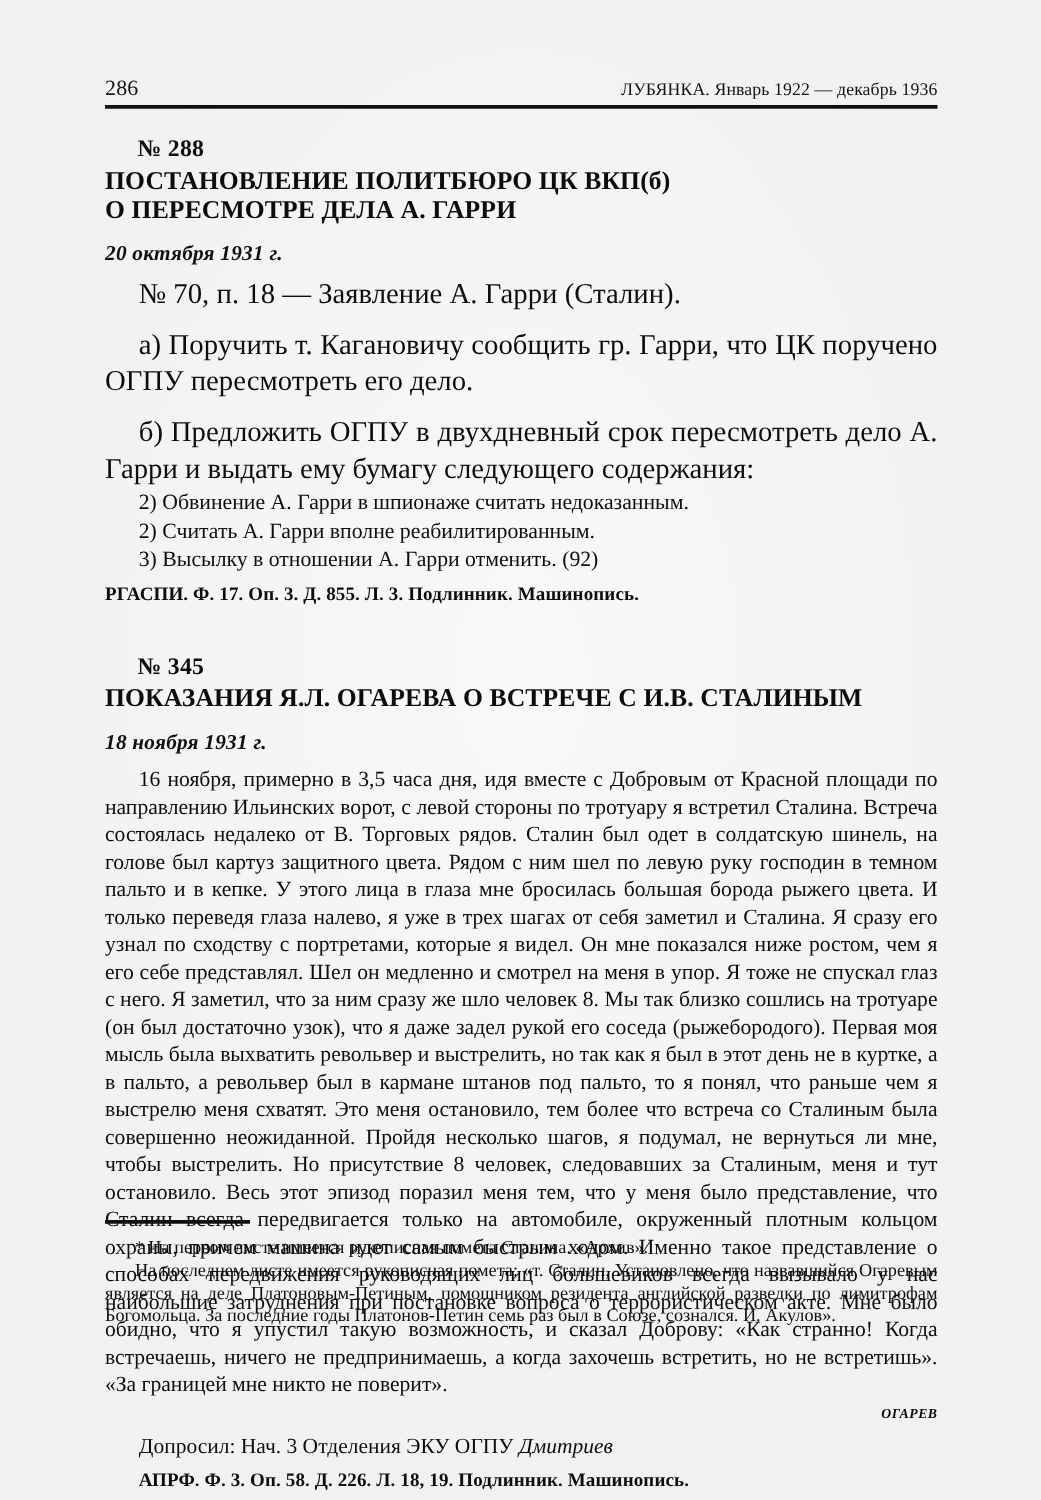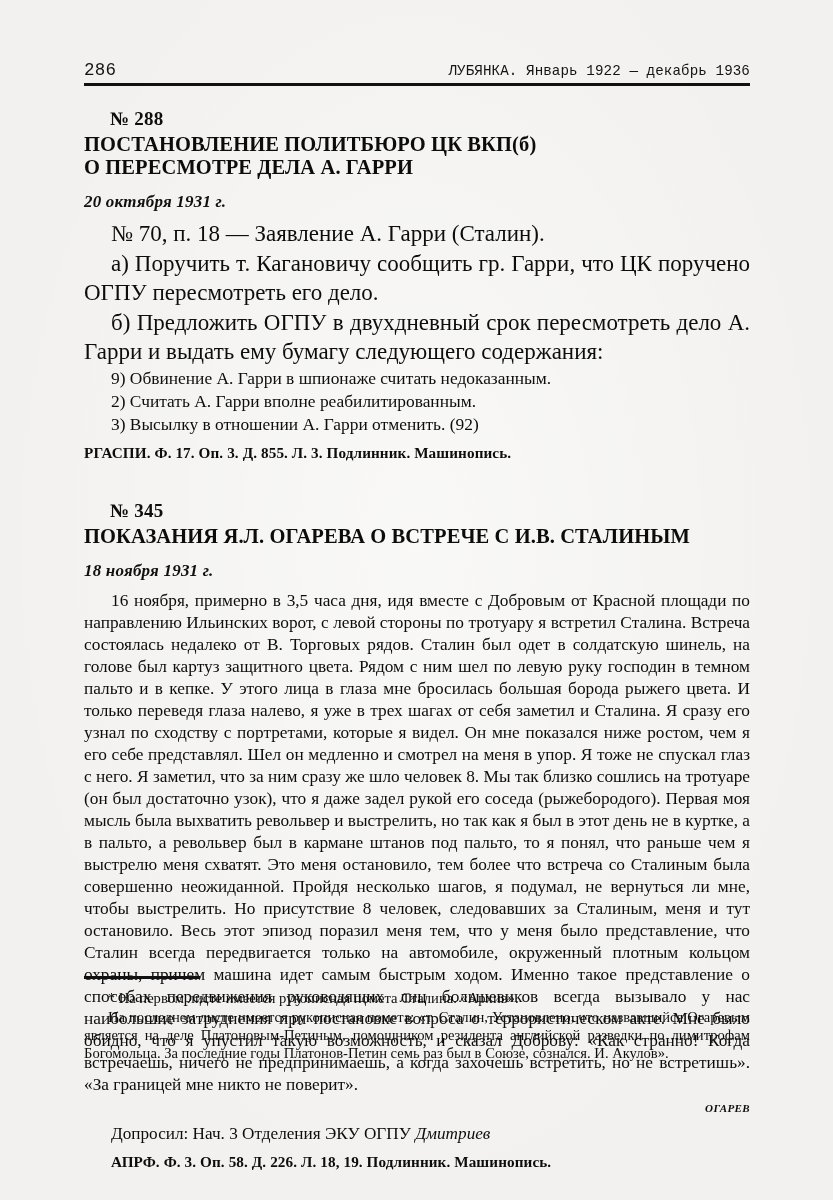--- a/index.html
+++ b/index.html
@@ -31,21 +31,21 @@
     left: 84px;
     top: 60px;
     width: 666px;
   }
 
   
   .runhead {
     display: flex;
     align-items: baseline;
     justify-content: space-between;
-    font-family: Liberation Mono, monospace;
+    font-family: Liberation Serif, serif;
     font-size: 14.5px;
     color: #141414;
     letter-spacing: 0.1px;
     padding-bottom: 3px;
   }
   .runhead .folio {
     font-size: 17.5px;
     font-weight: 400;
     letter-spacing: 0.2px;
   }
@@ -109,21 +109,21 @@
   p.body {
     font-size: 23px;
     line-height: 1.265;
     text-align: justify;
     text-justify: inter-word;
     margin: 7px 0 0 0;
     color: #0d0d0d;
     hyphens: manual;
   }
   p.body.indent { text-indent: 27px; }
-  p.body.tight { margin-top: 1px; }
+  p.body.tight { margin-top: 12px; }
 
   .numitem {
     font-size: 17.4px;
     line-height: 1.265;
     margin: 1px 0 0 27px;
     color: #0d0d0d;
   }
 
   .narrative {
     font-size: 17.3px;
@@ -204,21 +204,21 @@
       <h1 class="doctitle">
         <span class="ln">ПОСТАНОВЛЕНИЕ ПОЛИТБЮРО ЦК ВКП(б)</span>
         <span class="ln">О ПЕРЕСМОТРЕ ДЕЛА А. ГАРРИ</span>
       </h1>
       <div class="docdate">20 октября 1931 г.</div>
 
       <p class="body indent">№ 70, п. 18 — Заявление А. Гарри (Сталин).</p>
       <p class="body indent tight">а) Поручить т. Кагановичу сообщить гр. Гарри, что ЦК поручено ОГПУ пересмотреть его дело.</p>
       <p class="body indent tight">б) Предложить ОГПУ в двухдневный срок пересмотреть дело А. Гарри и выдать ему бумагу следующего содержания:</p>
 
-      <div class="numitem">9) Обвинение А. Гарри в шпионаже считать недоказанным.</div>
+      <div class="numitem">2) Обвинение А. Гарри в шпионаже считать недоказанным.</div>
       <div class="numitem">2) Считать А. Гарри вполне реабилитированным.</div>
       <div class="numitem">3) Высылку в отношении А. Гарри отменить. (92)</div>
 
       <div class="archref">РГАСПИ. Ф. 17. Оп. 3. Д. 855. Л. 3. Подлинник. Машинопись.</div>
     </div>
 
     <div class="doc second">
       <div class="docnum">№ 345</div>
       <h1 class="doctitle">
         <span class="ln">ПОКАЗАНИЯ Я.Л. ОГАРЕВА О ВСТРЕЧЕ С И.В. СТАЛИНЫМ</span>

